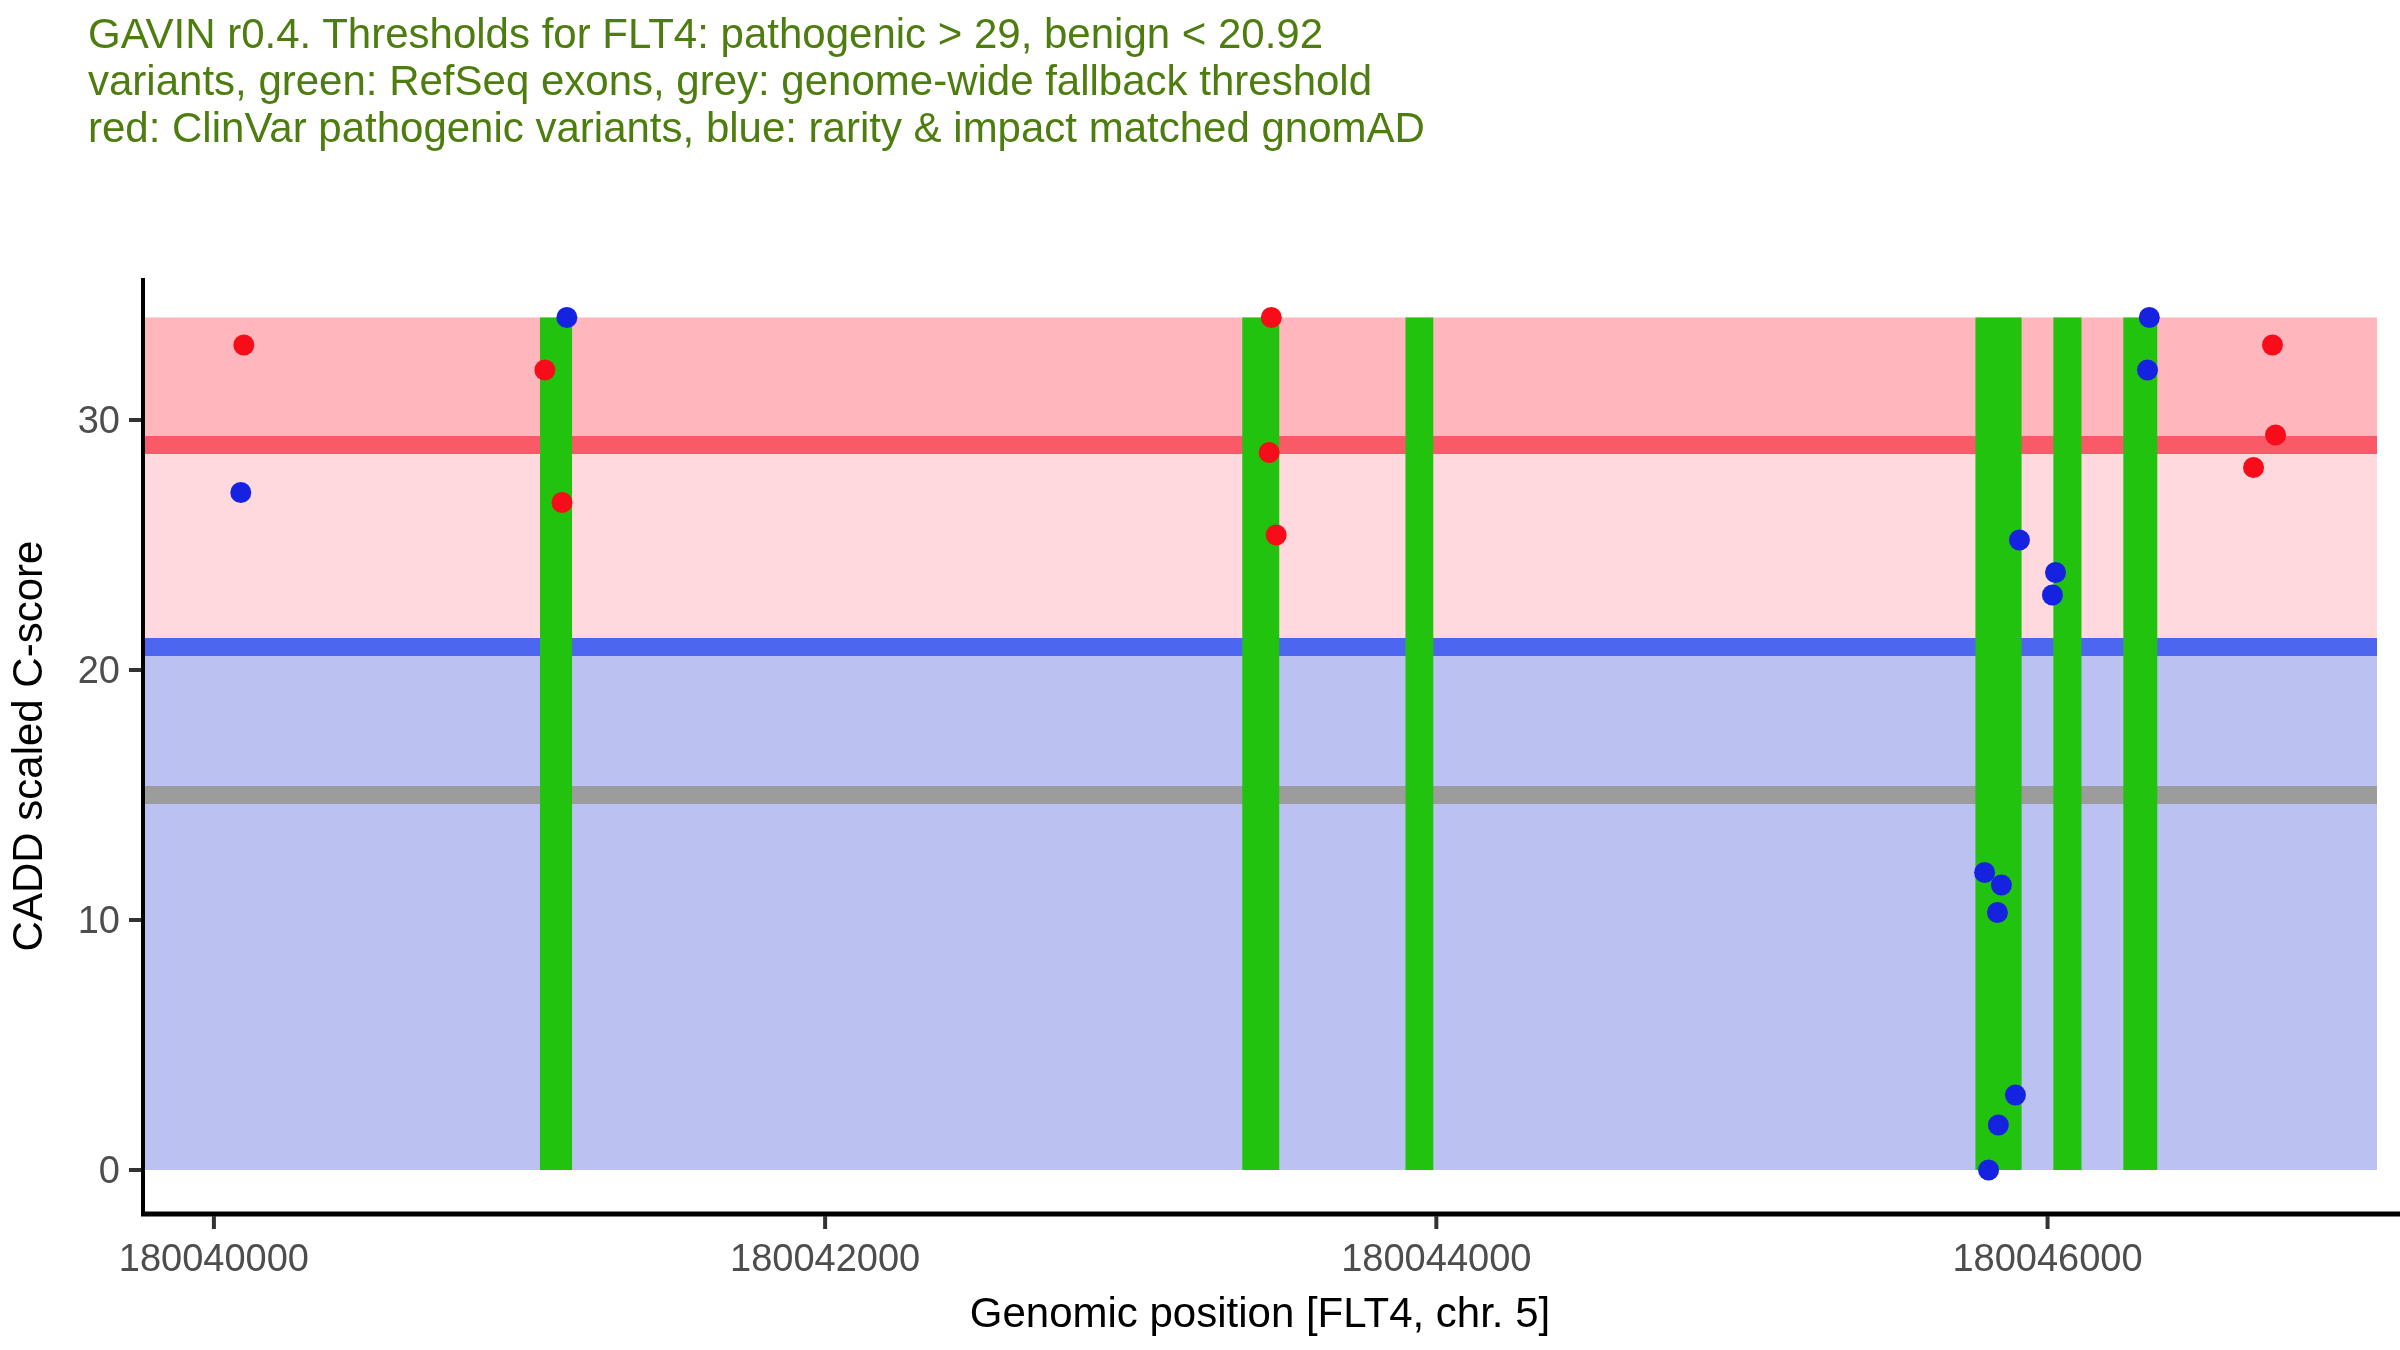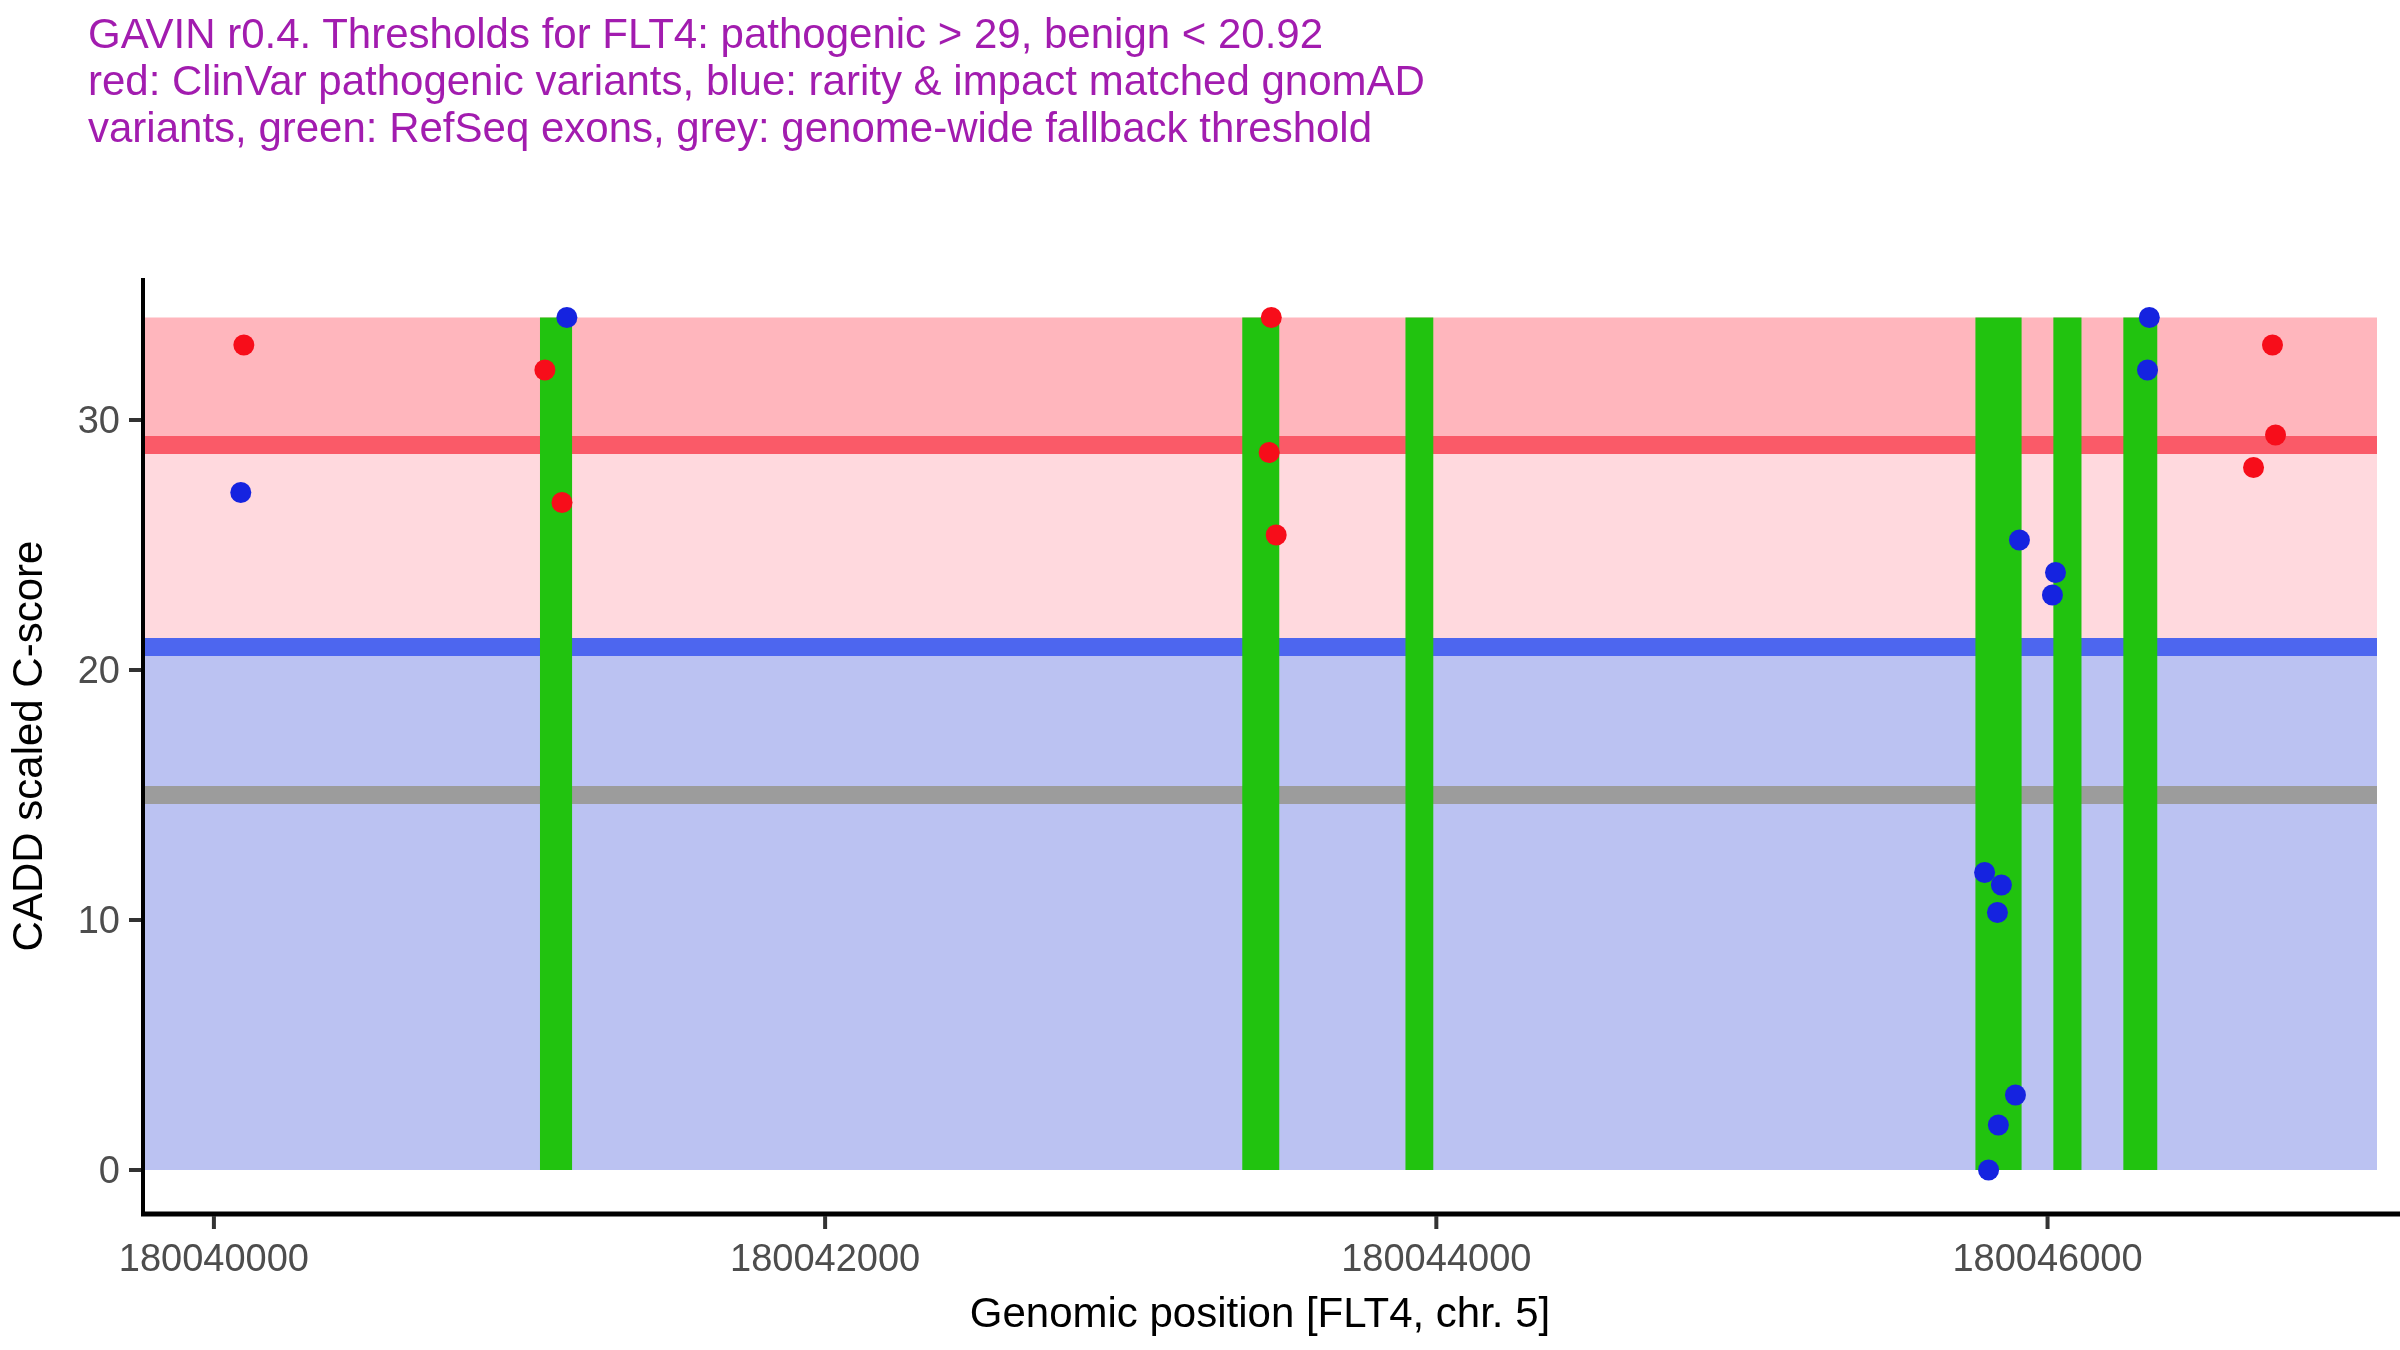--- a/index.html
+++ b/index.html
@@ -1,27 +1,27 @@
 <!DOCTYPE html>
 <html><head>
 <meta charset="utf-8">
 <style>
   html,body{margin:0;padding:0;background:#ffffff;}
   body{width:2400px;height:1350px;position:relative;font-family:"Liberation Sans",sans-serif;overflow:hidden;}
-  .title-block{position:absolute;left:88px;top:10px;color:#a21caf;font-size:42px;line-height:47px;white-space:nowrap;}
+  .title-block{position:absolute;left:88px;top:10px;color:#4d7c0f;font-size:42px;line-height:47px;white-space:nowrap;}
   .title-block span{display:block;}
   #chart-svg{position:absolute;left:0;top:0;}
 </style>
 </head>
 <body>
 
 <div class="title-block">
   <span>GAVIN r0.4. Thresholds for FLT4: pathogenic &gt; 29, benign &lt; 20.92</span>
+  <span>variants, green: RefSeq exons, grey: genome-wide fallback threshold</span>
   <span>red: ClinVar pathogenic variants, blue: rarity &amp; impact matched gnomAD</span>
-  <span>variants, green: RefSeq exons, grey: genome-wide fallback threshold</span>
 </div>
 
 <svg id="chart-svg" width="2400" height="1350" viewBox="0 0 2400 1350">
     <rect x="143" y="317.5" width="2234" height="127.49999999999989" fill="#FFB6BD"></rect>
     <rect x="143" y="444.9999999999999" width="2234" height="202" fill="#FFD9DE"></rect>
     <rect x="143" y="646.9999999999999" width="2234" height="523.0000000000001" fill="#BBC2F2"></rect>
     <line x1="143" x2="2377" y1="444.9999999999999" y2="444.9999999999999" stroke="#FA5A68" stroke-width="18"></line>
     <line x1="143" x2="2377" y1="646.9999999999999" y2="646.9999999999999" stroke="#4D66EF" stroke-width="18"></line>
     <line x1="143" x2="2377" y1="795" y2="795" stroke="#9C9C9C" stroke-width="18"></line>
     <rect x="539.9857729138166" y="317.5" width="32.088919288645684" height="852.5" fill="#21C30F"></rect>

